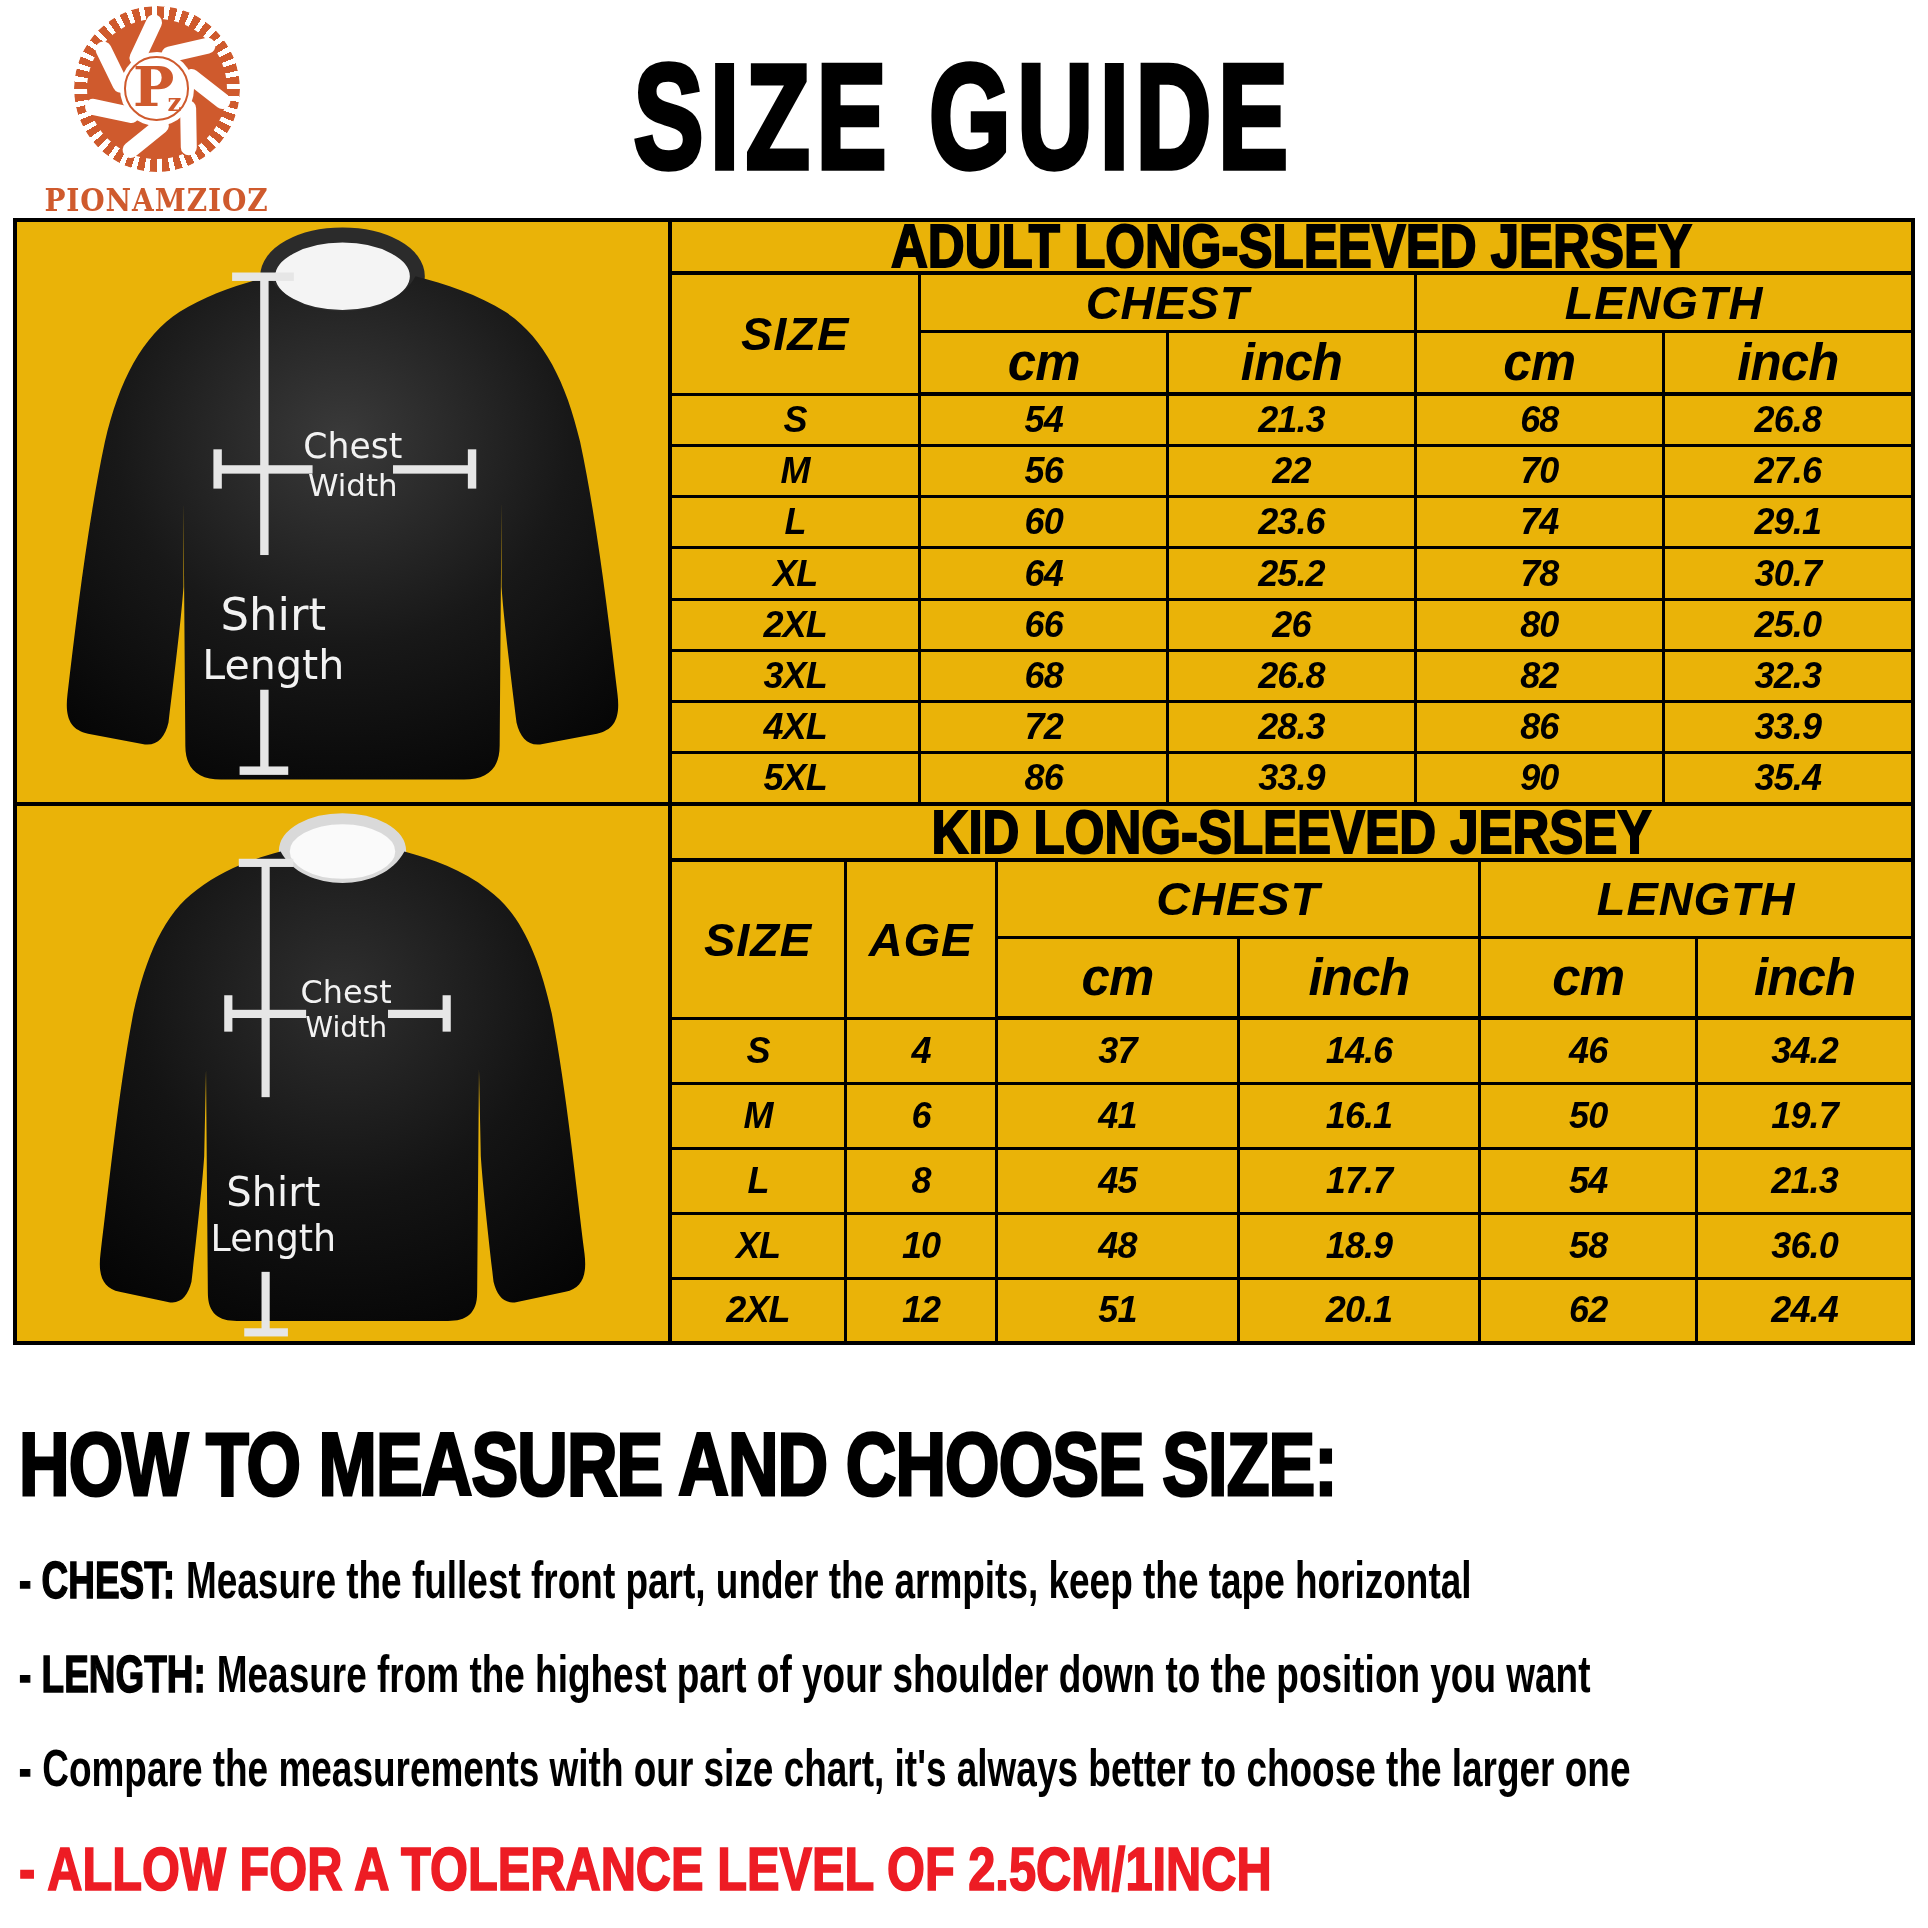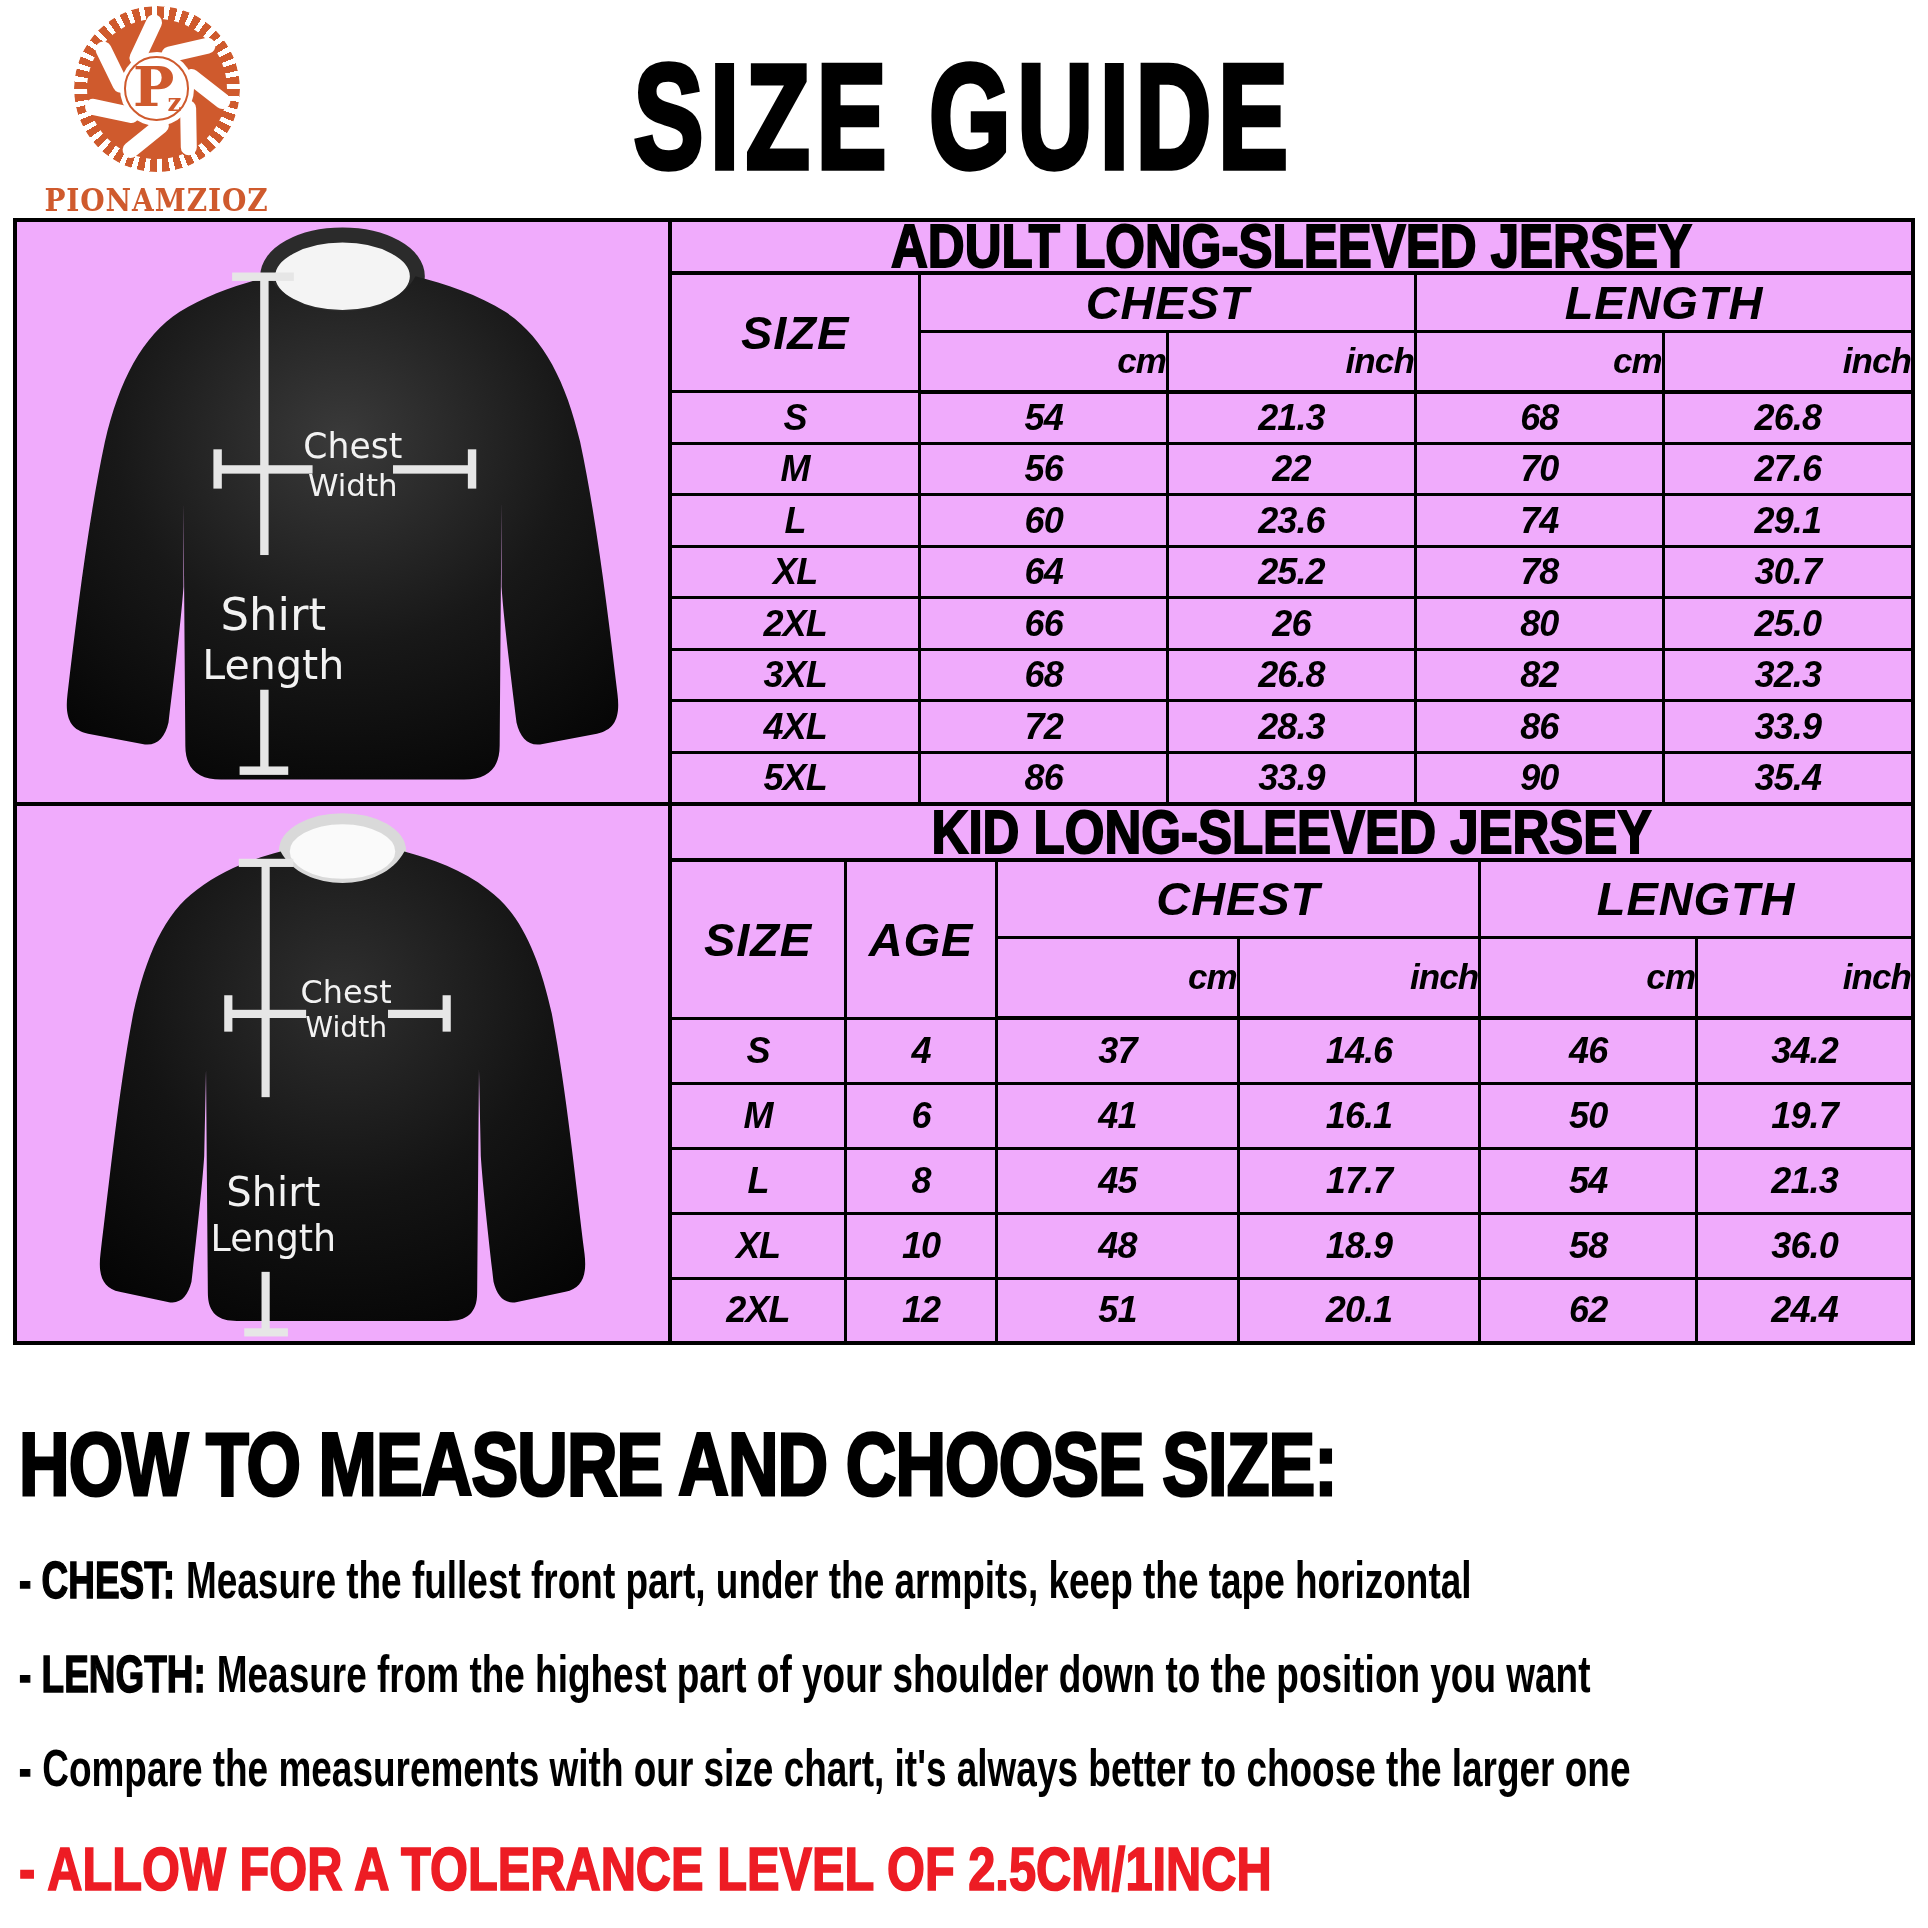--- a/index.html
+++ b/index.html
@@ -68,21 +68,21 @@
 
   
   .box{
     margin:0 13px; height:1127px;
     border:4.7px solid var(--ink);
     display:grid;
     grid-template-columns:655px 1fr;
     grid-template-rows:584px auto;
     background:#fff;
   }
-  .cell{overflow:hidden; background:#f0abfc;}
+  .cell{overflow:hidden; background:#eab308;}
   .c-adult-shirt{border-right:4.7px solid var(--ink); border-bottom:4.7px solid var(--ink);}
   .c-adult-table{border-bottom:4.7px solid var(--ink);}
   .c-kid-shirt{border-right:4.7px solid var(--ink);}
   .cell svg{display:block; width:100%; height:100%;}
 
   .tblwrap{display:flex; flex-direction:column; height:100%;}
   .tbl-title{
     flex:none; display:flex; align-items:center; justify-content:center;
     border-bottom:4.7px solid var(--ink);
   }
@@ -102,21 +102,21 @@
   .sizes th,.sizes td{
     border:3.8px solid var(--ink); vertical-align:middle;
     font-weight:700; letter-spacing:-0.9px; padding:0;
   }
   .sizes thead tr:first-child th{border-top:none;}
   .sizes th:first-child,.sizes td:first-child{border-left:none;}
   .sizes th:last-child,.sizes td:last-child{border-right:none;}
   .sizes tbody tr:last-child td{border-bottom:none;}
   .sizes thead tr.hr2 th{border-bottom:4.7px solid var(--ink);}
   .sizes th.big{font-size:47px; letter-spacing:0.9px;}
-  .sizes th.unit{font-size:35px;text-align:right;}
+  .sizes th.unit{font-size:51px;}
   .sizes td{font-size:36px;}
   .adult tr.hr1{height:56px;} .adult tr.hr2{height:60px;}
   .kid   tr.hr1{height:75px;} .kid   tr.hr2{height:81px;}
 
   
   .howto{margin:68px 19px 0 19px;}
   .howto h2{
     height:94px; font-size:70px; font-weight:700; letter-spacing:-0.9px;
     -webkit-text-stroke:2.4px var(--ink);
     transform:scaleY(1.28); transform-origin:left top;

